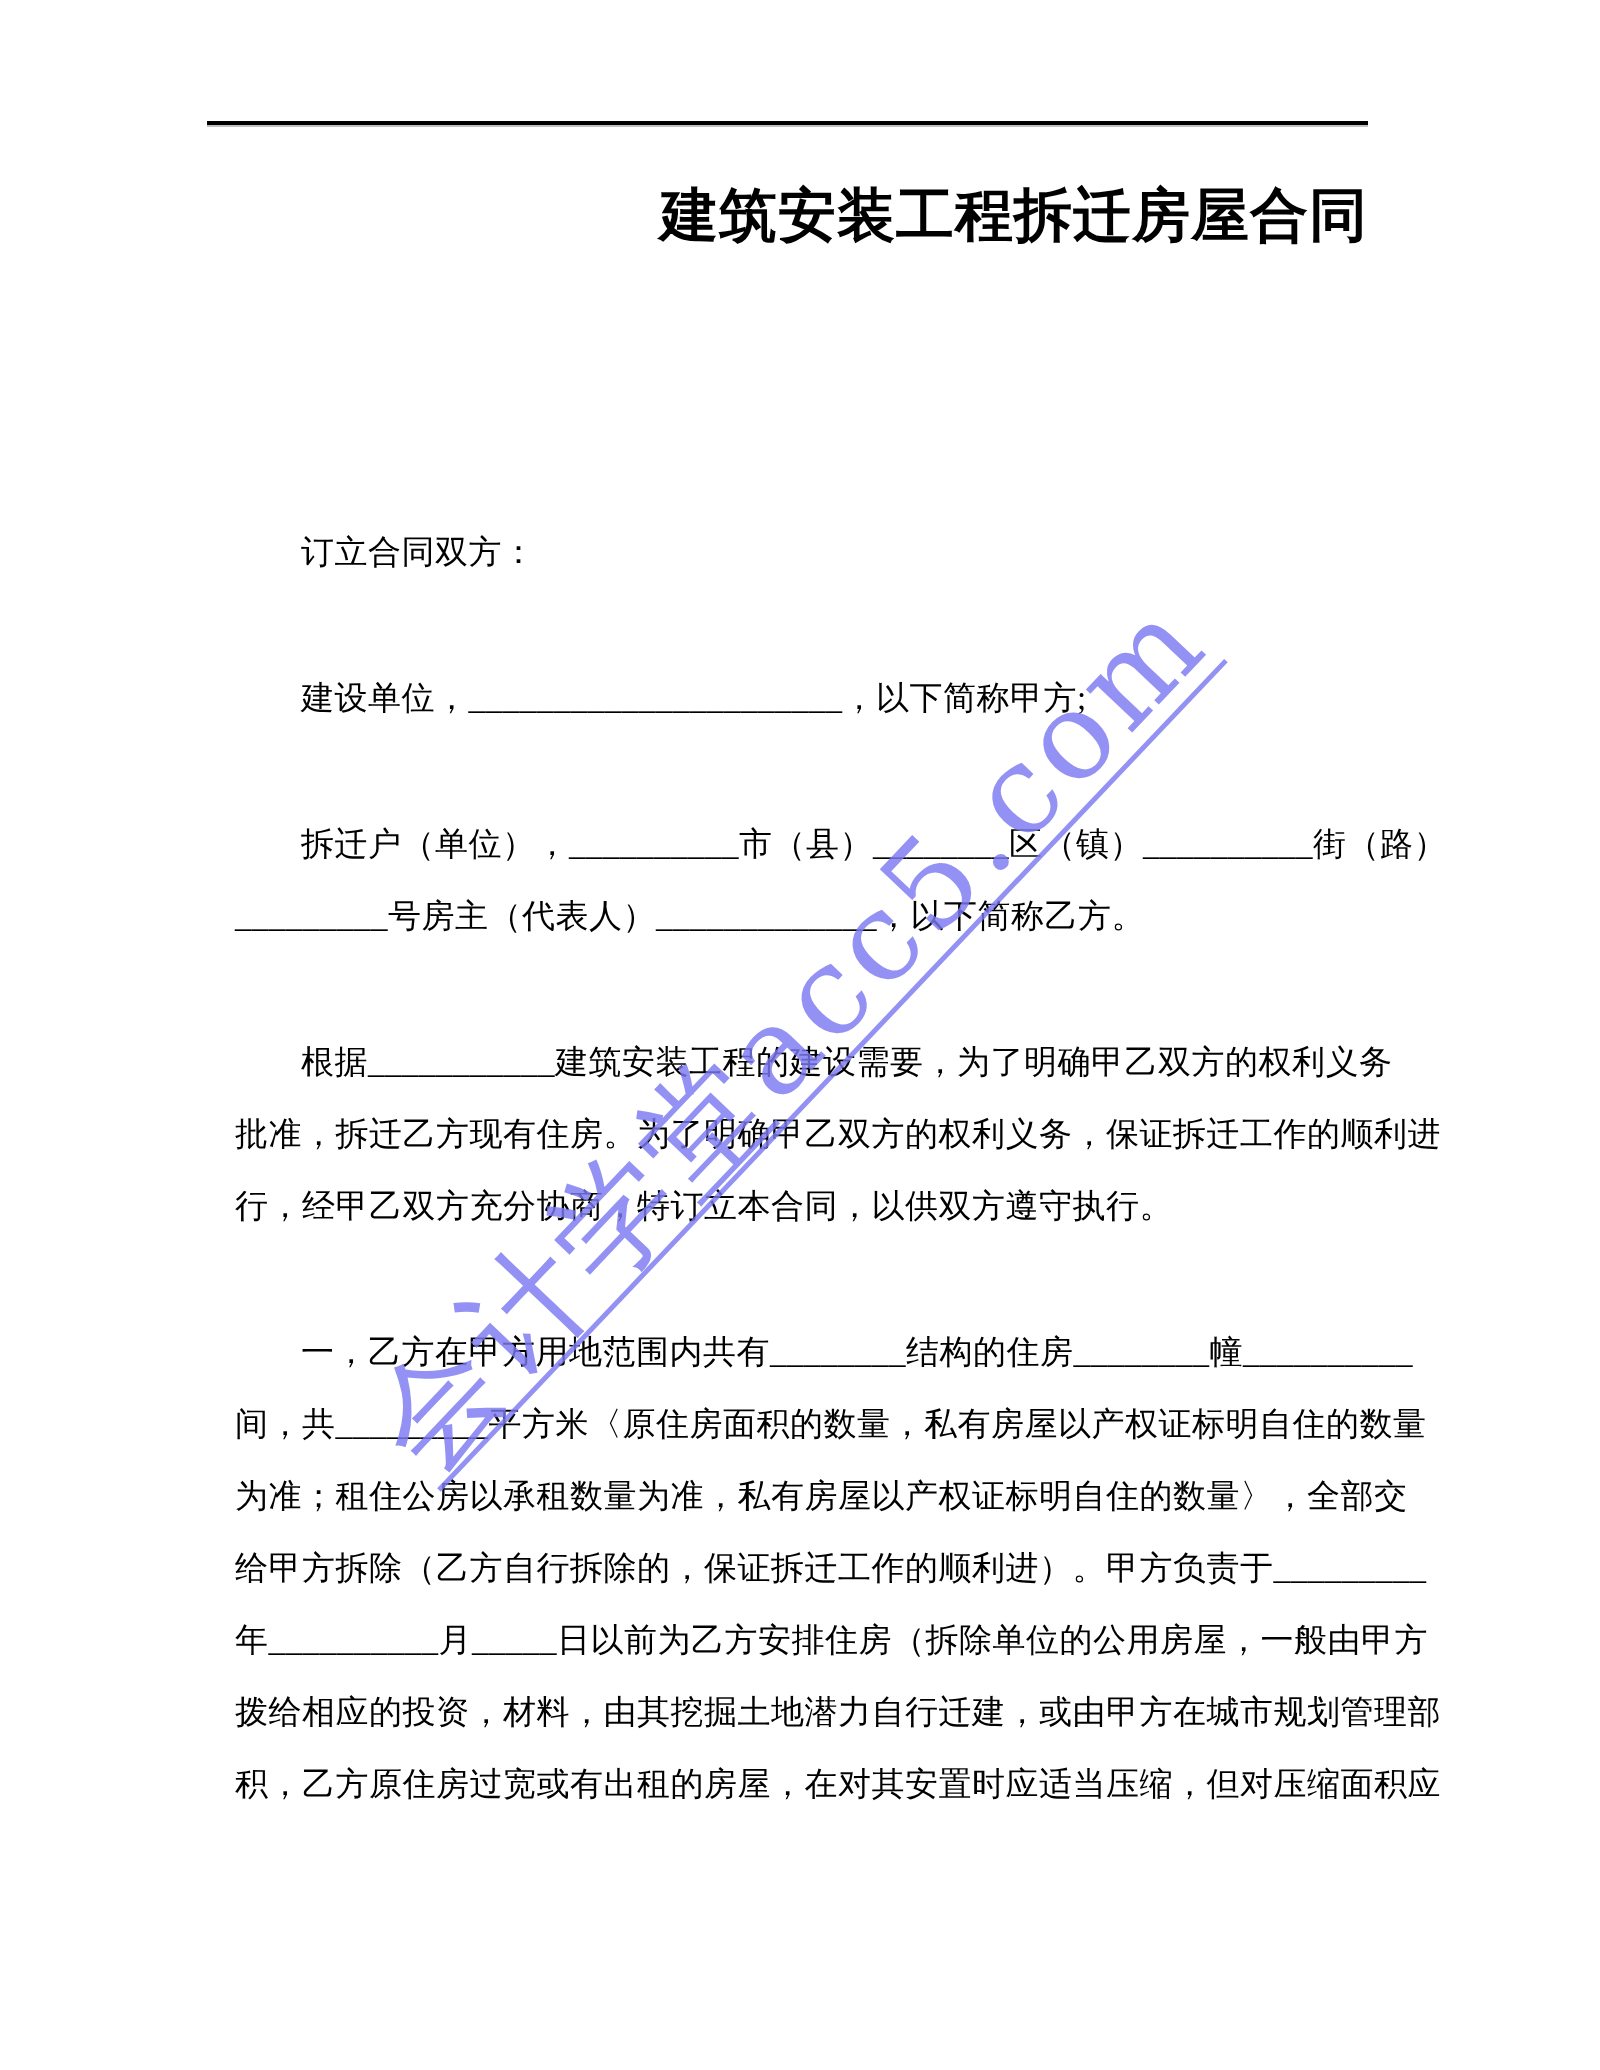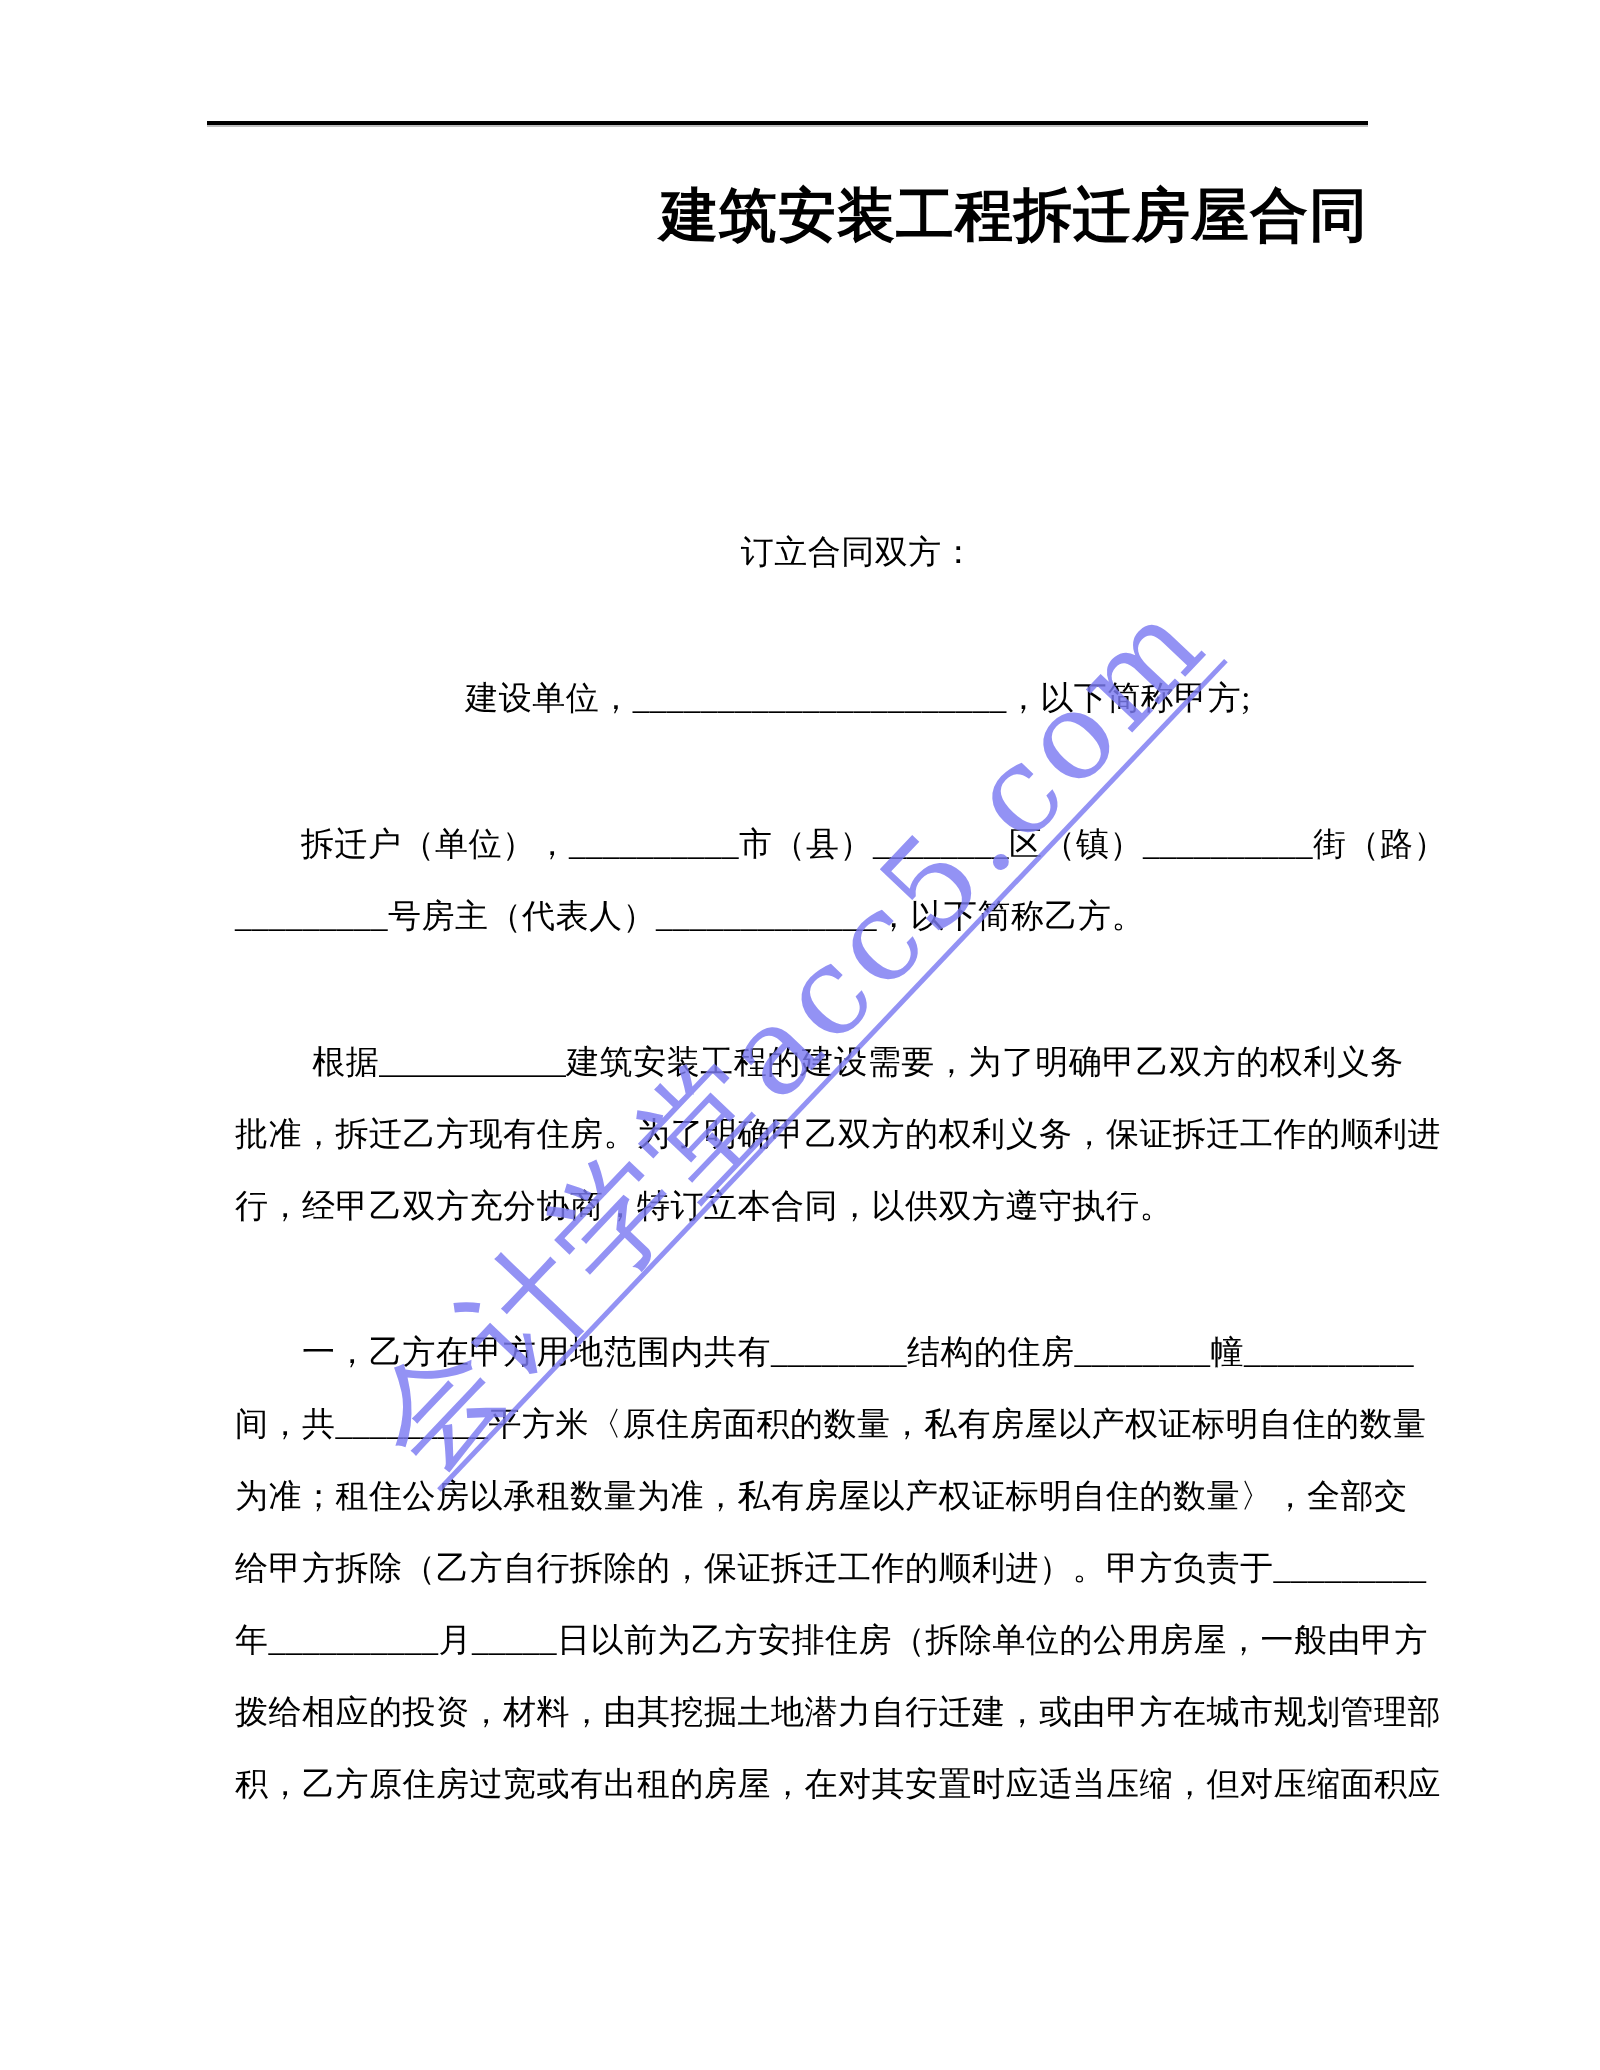--- a/index.html
+++ b/index.html
@@ -45,21 +45,21 @@
     width: 1180px;
   }
   .line {
     font-size: 33px;
     line-height: 72px;
     height: 72px;
     white-space: nowrap;
     letter-spacing: 0.5px;
   }
   .line.indent { padding-left: 66px; }
-  .line.para   { margin-top: 74px; text-align: center; }
+  .line.para   { margin-top: 74px; }
   .line.para:first-child { margin-top: 0; }
   .watermark {
     position: absolute;
     left: 790px;
     top: 1035px;
     transform: translate(-50%, -50%) rotate(-46.5deg);
     transform-origin: center center;
     font-family: "DejaVu Serif", "Liberation Serif", serif;
     font-size: 122px;
     letter-spacing: 6px;

